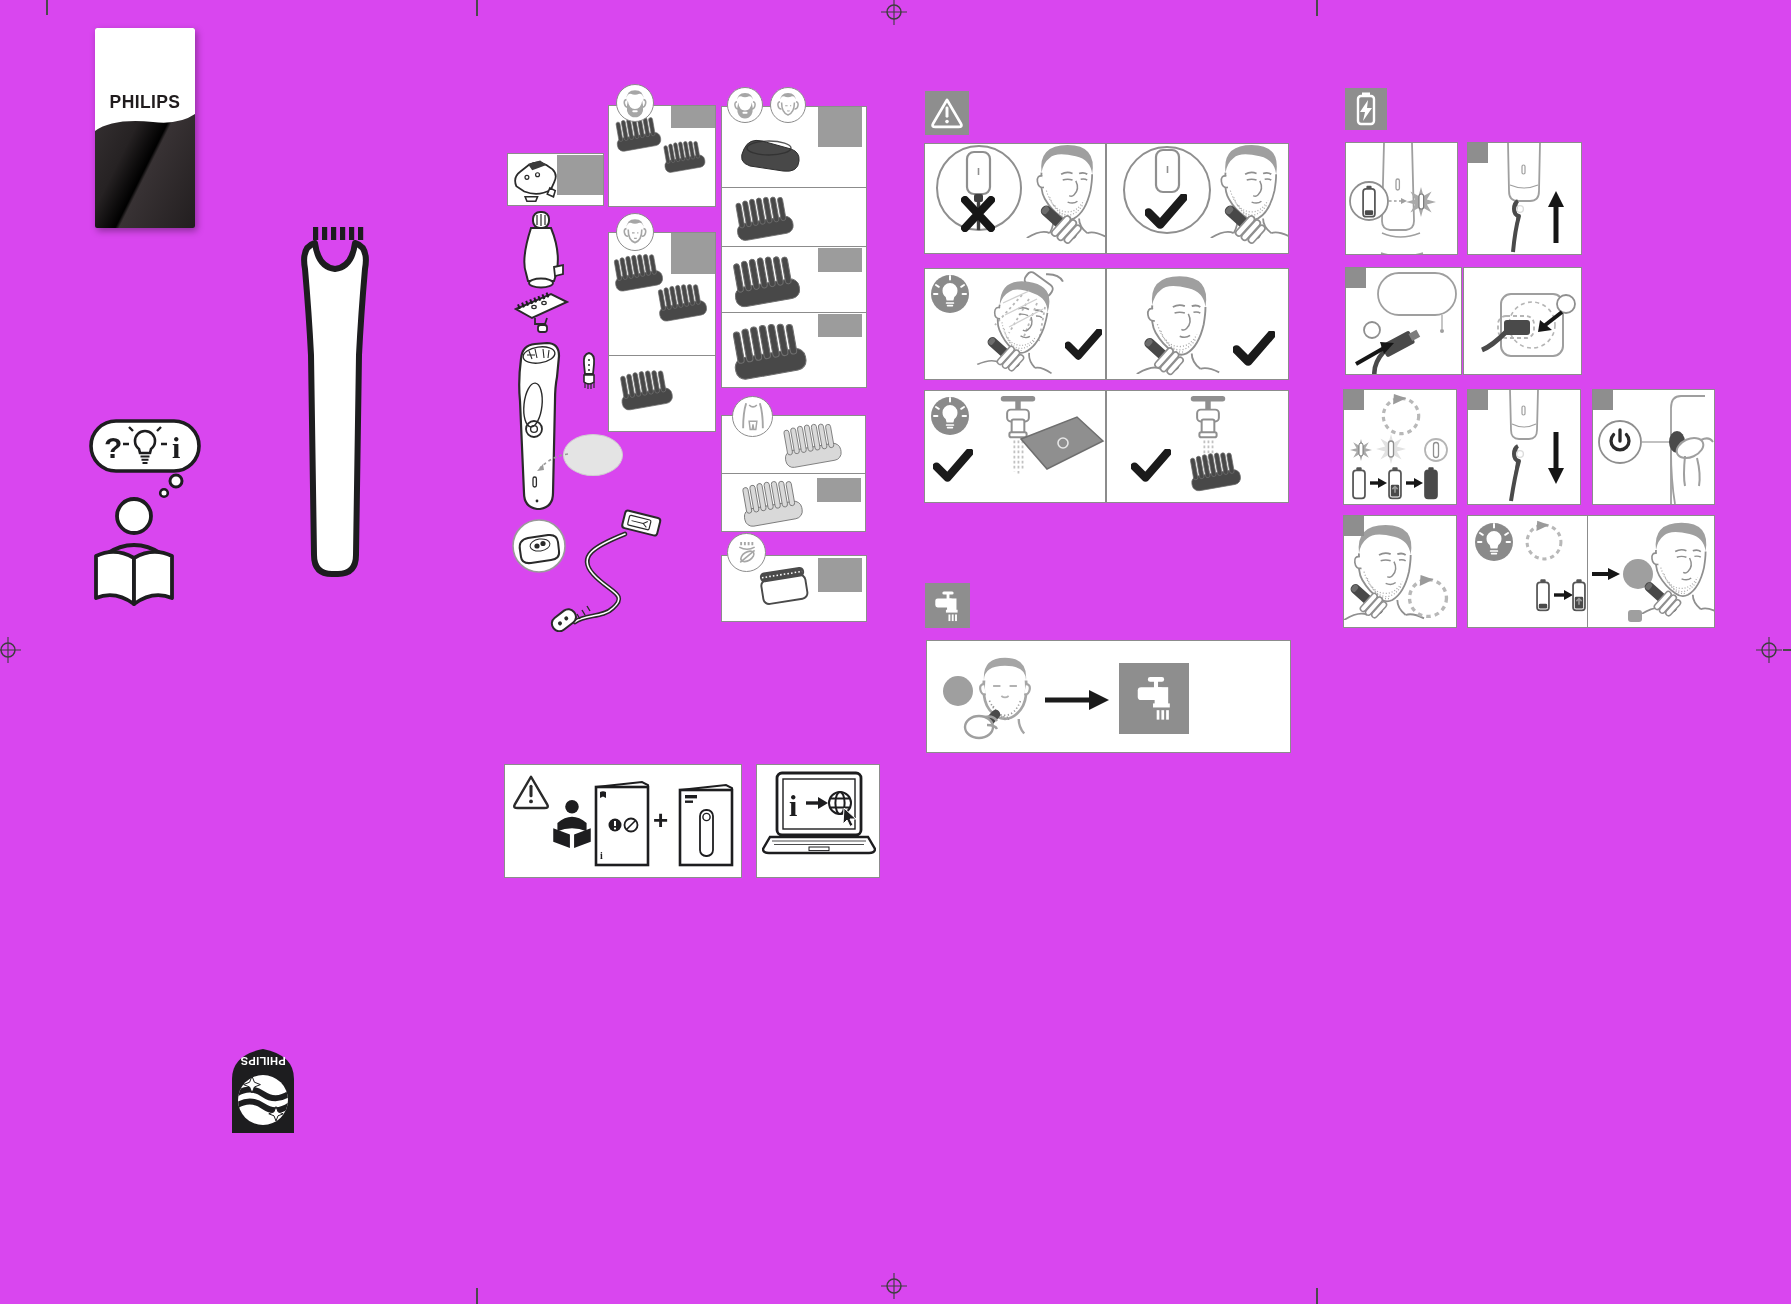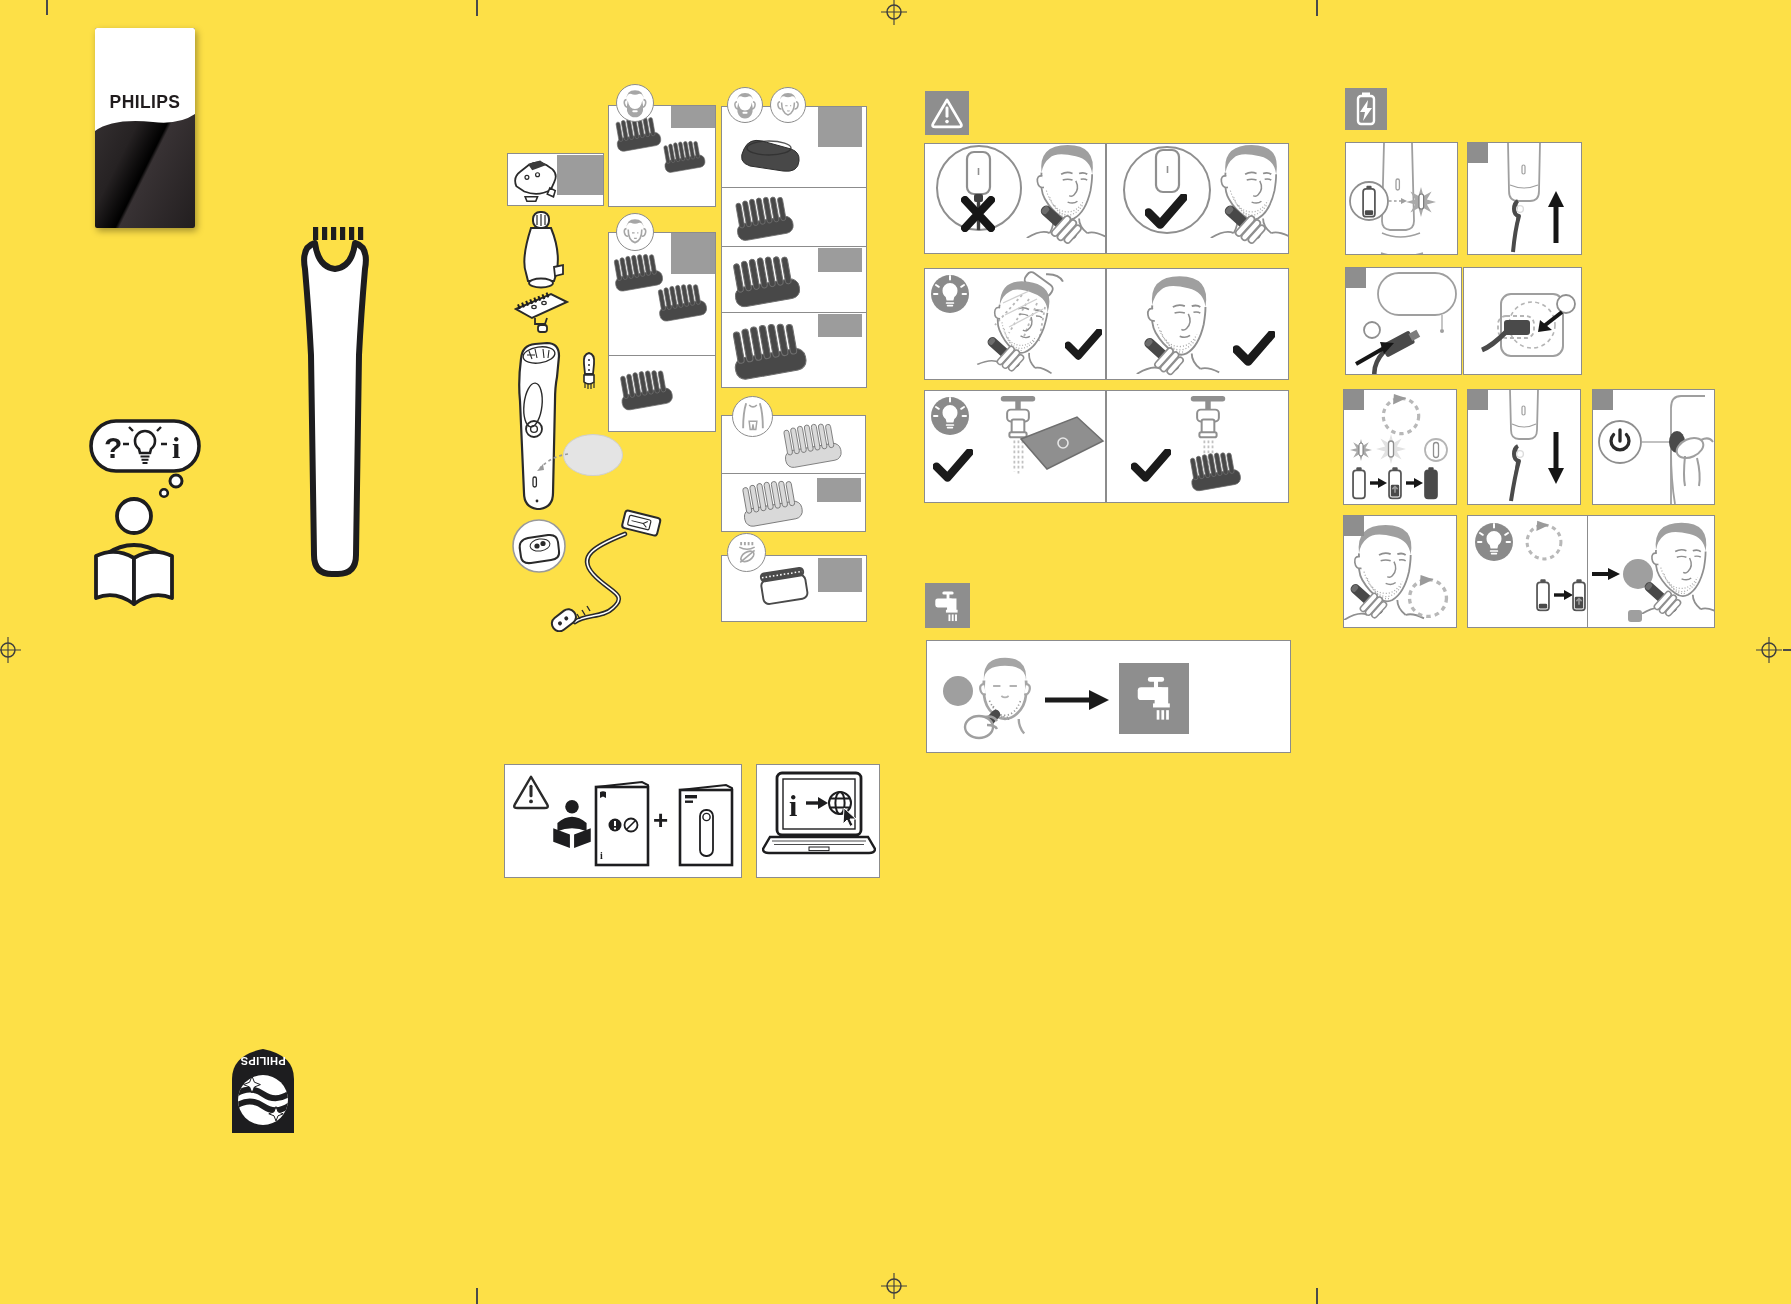--- a/index.html
+++ b/index.html
@@ -1,16 +1,16 @@
 <!DOCTYPE html>
 <html><head>
 <meta charset="utf-8">
 <style>
   html,body{margin:0;padding:0;background:#fff;}
-  #page{position:relative;width:1791px;height:1304px;background:#fde047;overflow:hidden;
+  #page{position:relative;width:1791px;height:1304px;background:#d946ef;overflow:hidden;
         font-family:"Liberation Sans",sans-serif;}
   .abs{position:absolute;}
   .bx{position:absolute;border:1.2px solid #8c8c8c;background:#fff;box-sizing:border-box;}
   .ch{position:absolute;border:1.2px solid #8c8c8c;border-radius:50%;background:#fff;
       display:flex;align-items:center;justify-content:center;box-sizing:border-box;z-index:3;}
   .lb{position:absolute;background:#9c9c9c;}
   .sl{position:absolute;background:#8e8e8e;width:20px;height:20px;left:0;top:0;}
   .isq{position:absolute;background:#8e8e8e;display:flex;align-items:center;justify-content:center;}
   .tick{position:absolute;background:#4a4a4a;}
   svg{display:block;}

